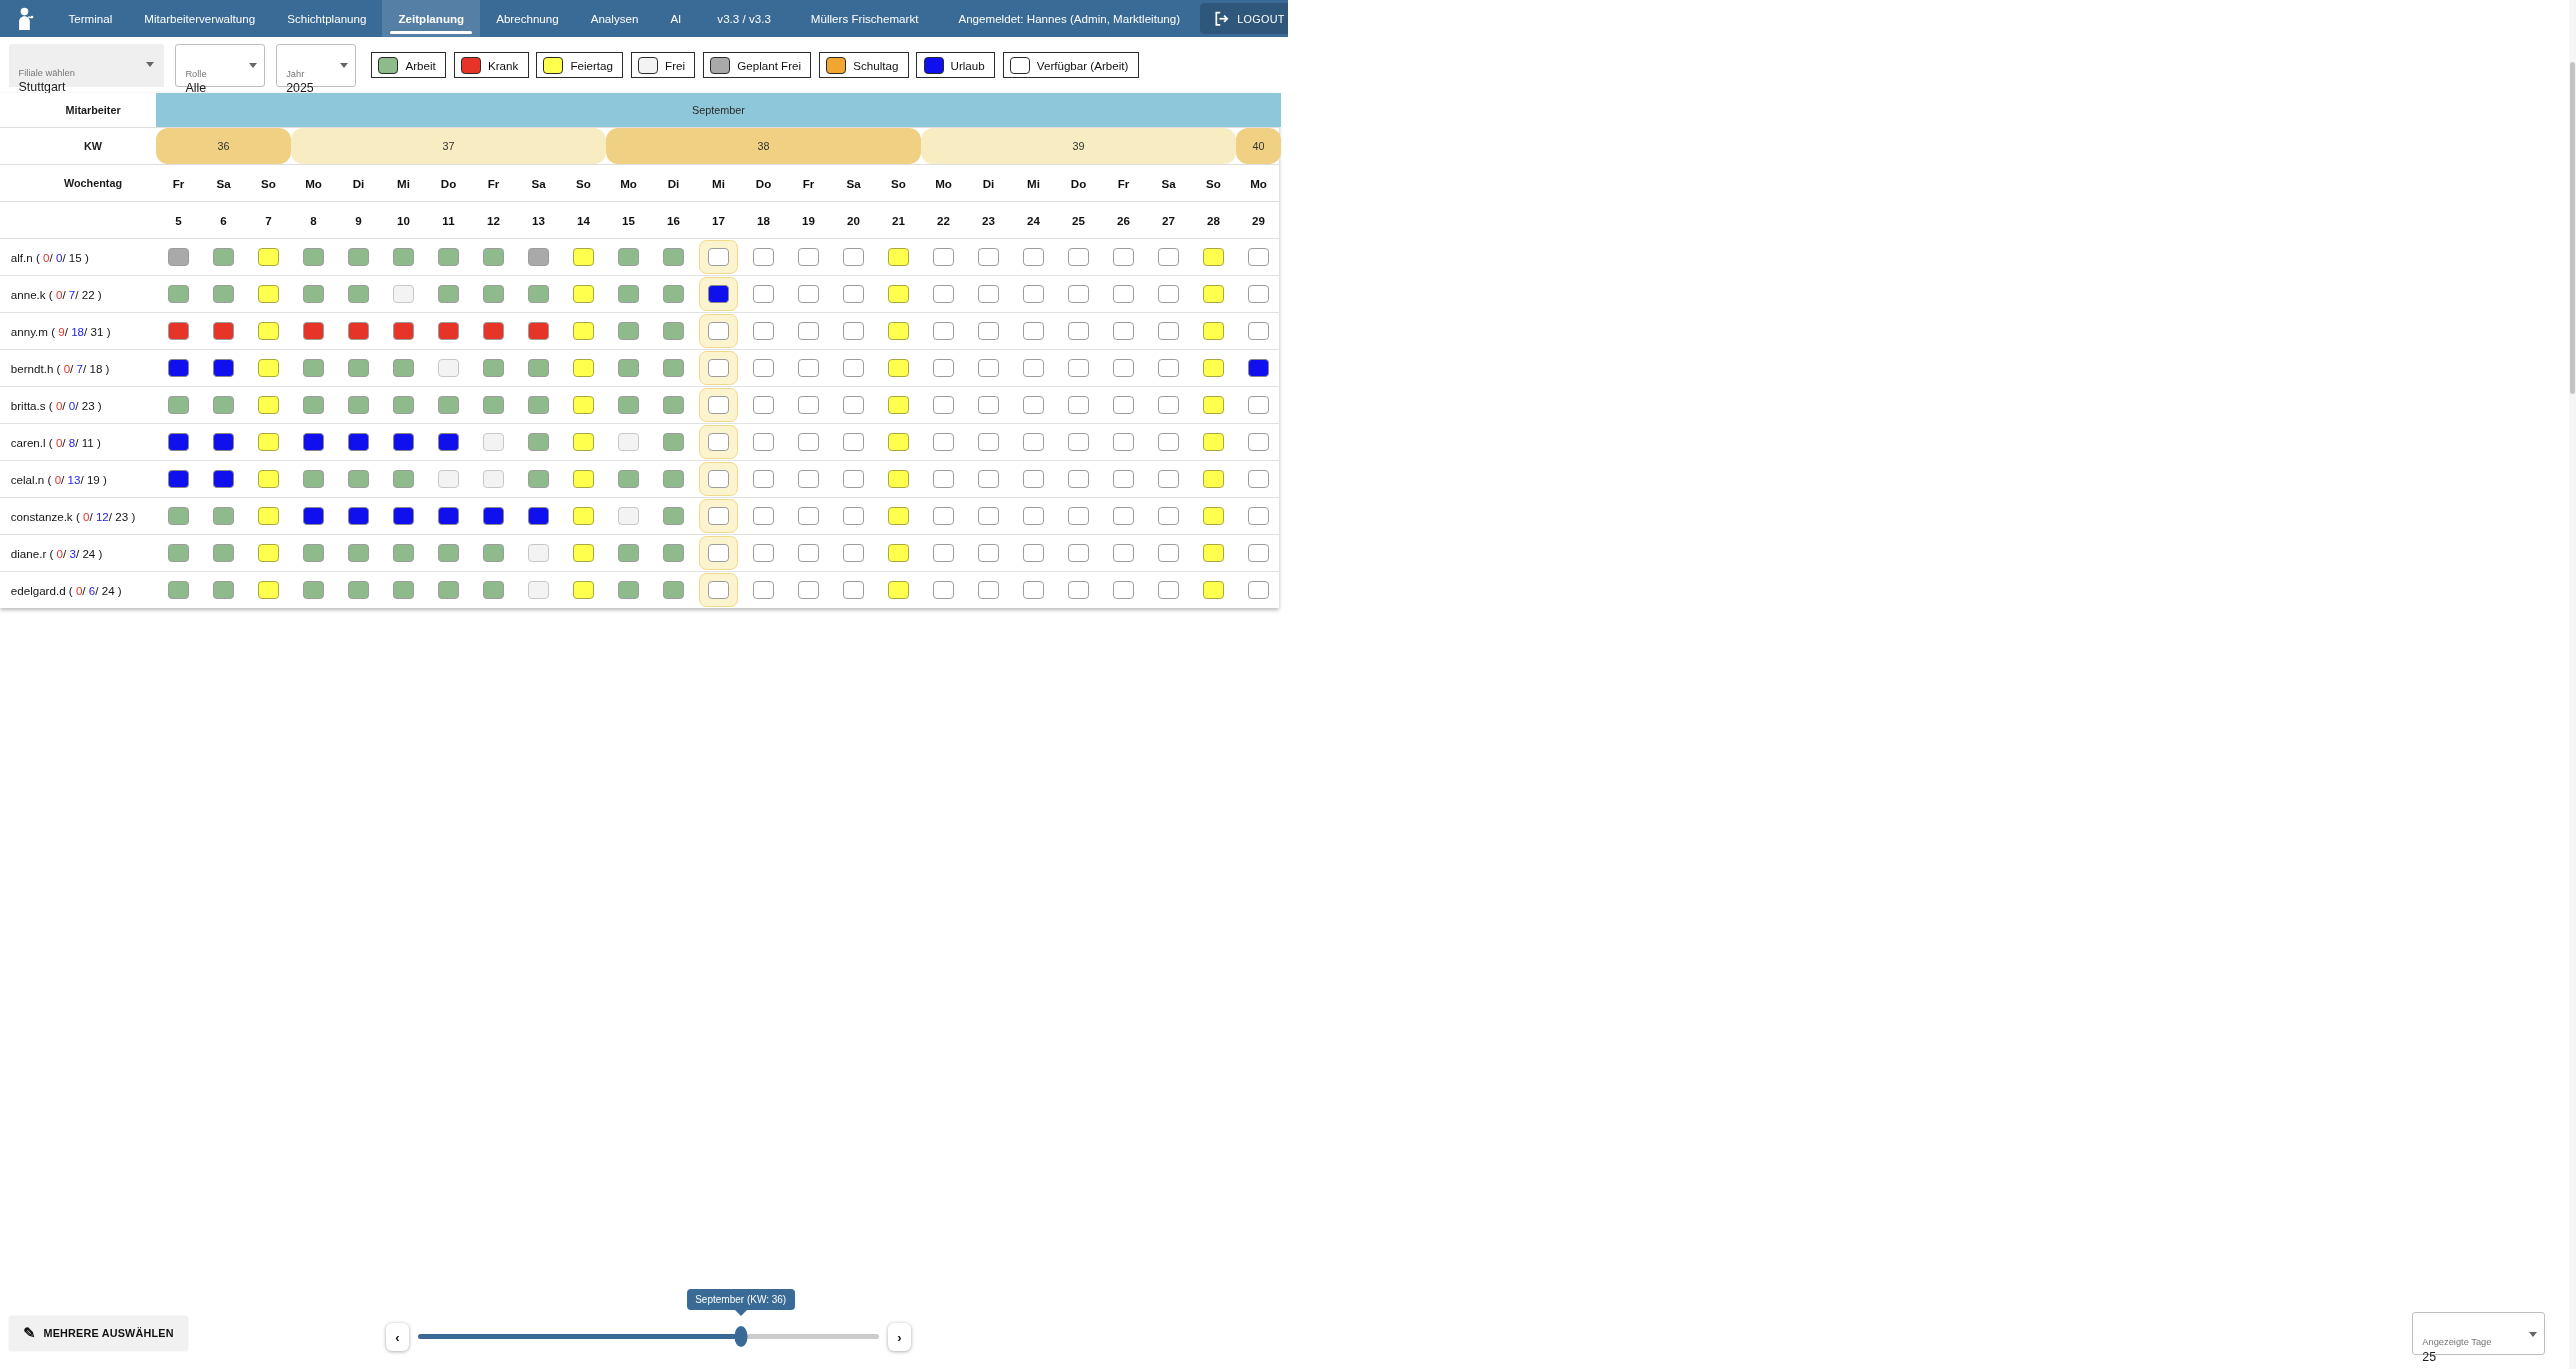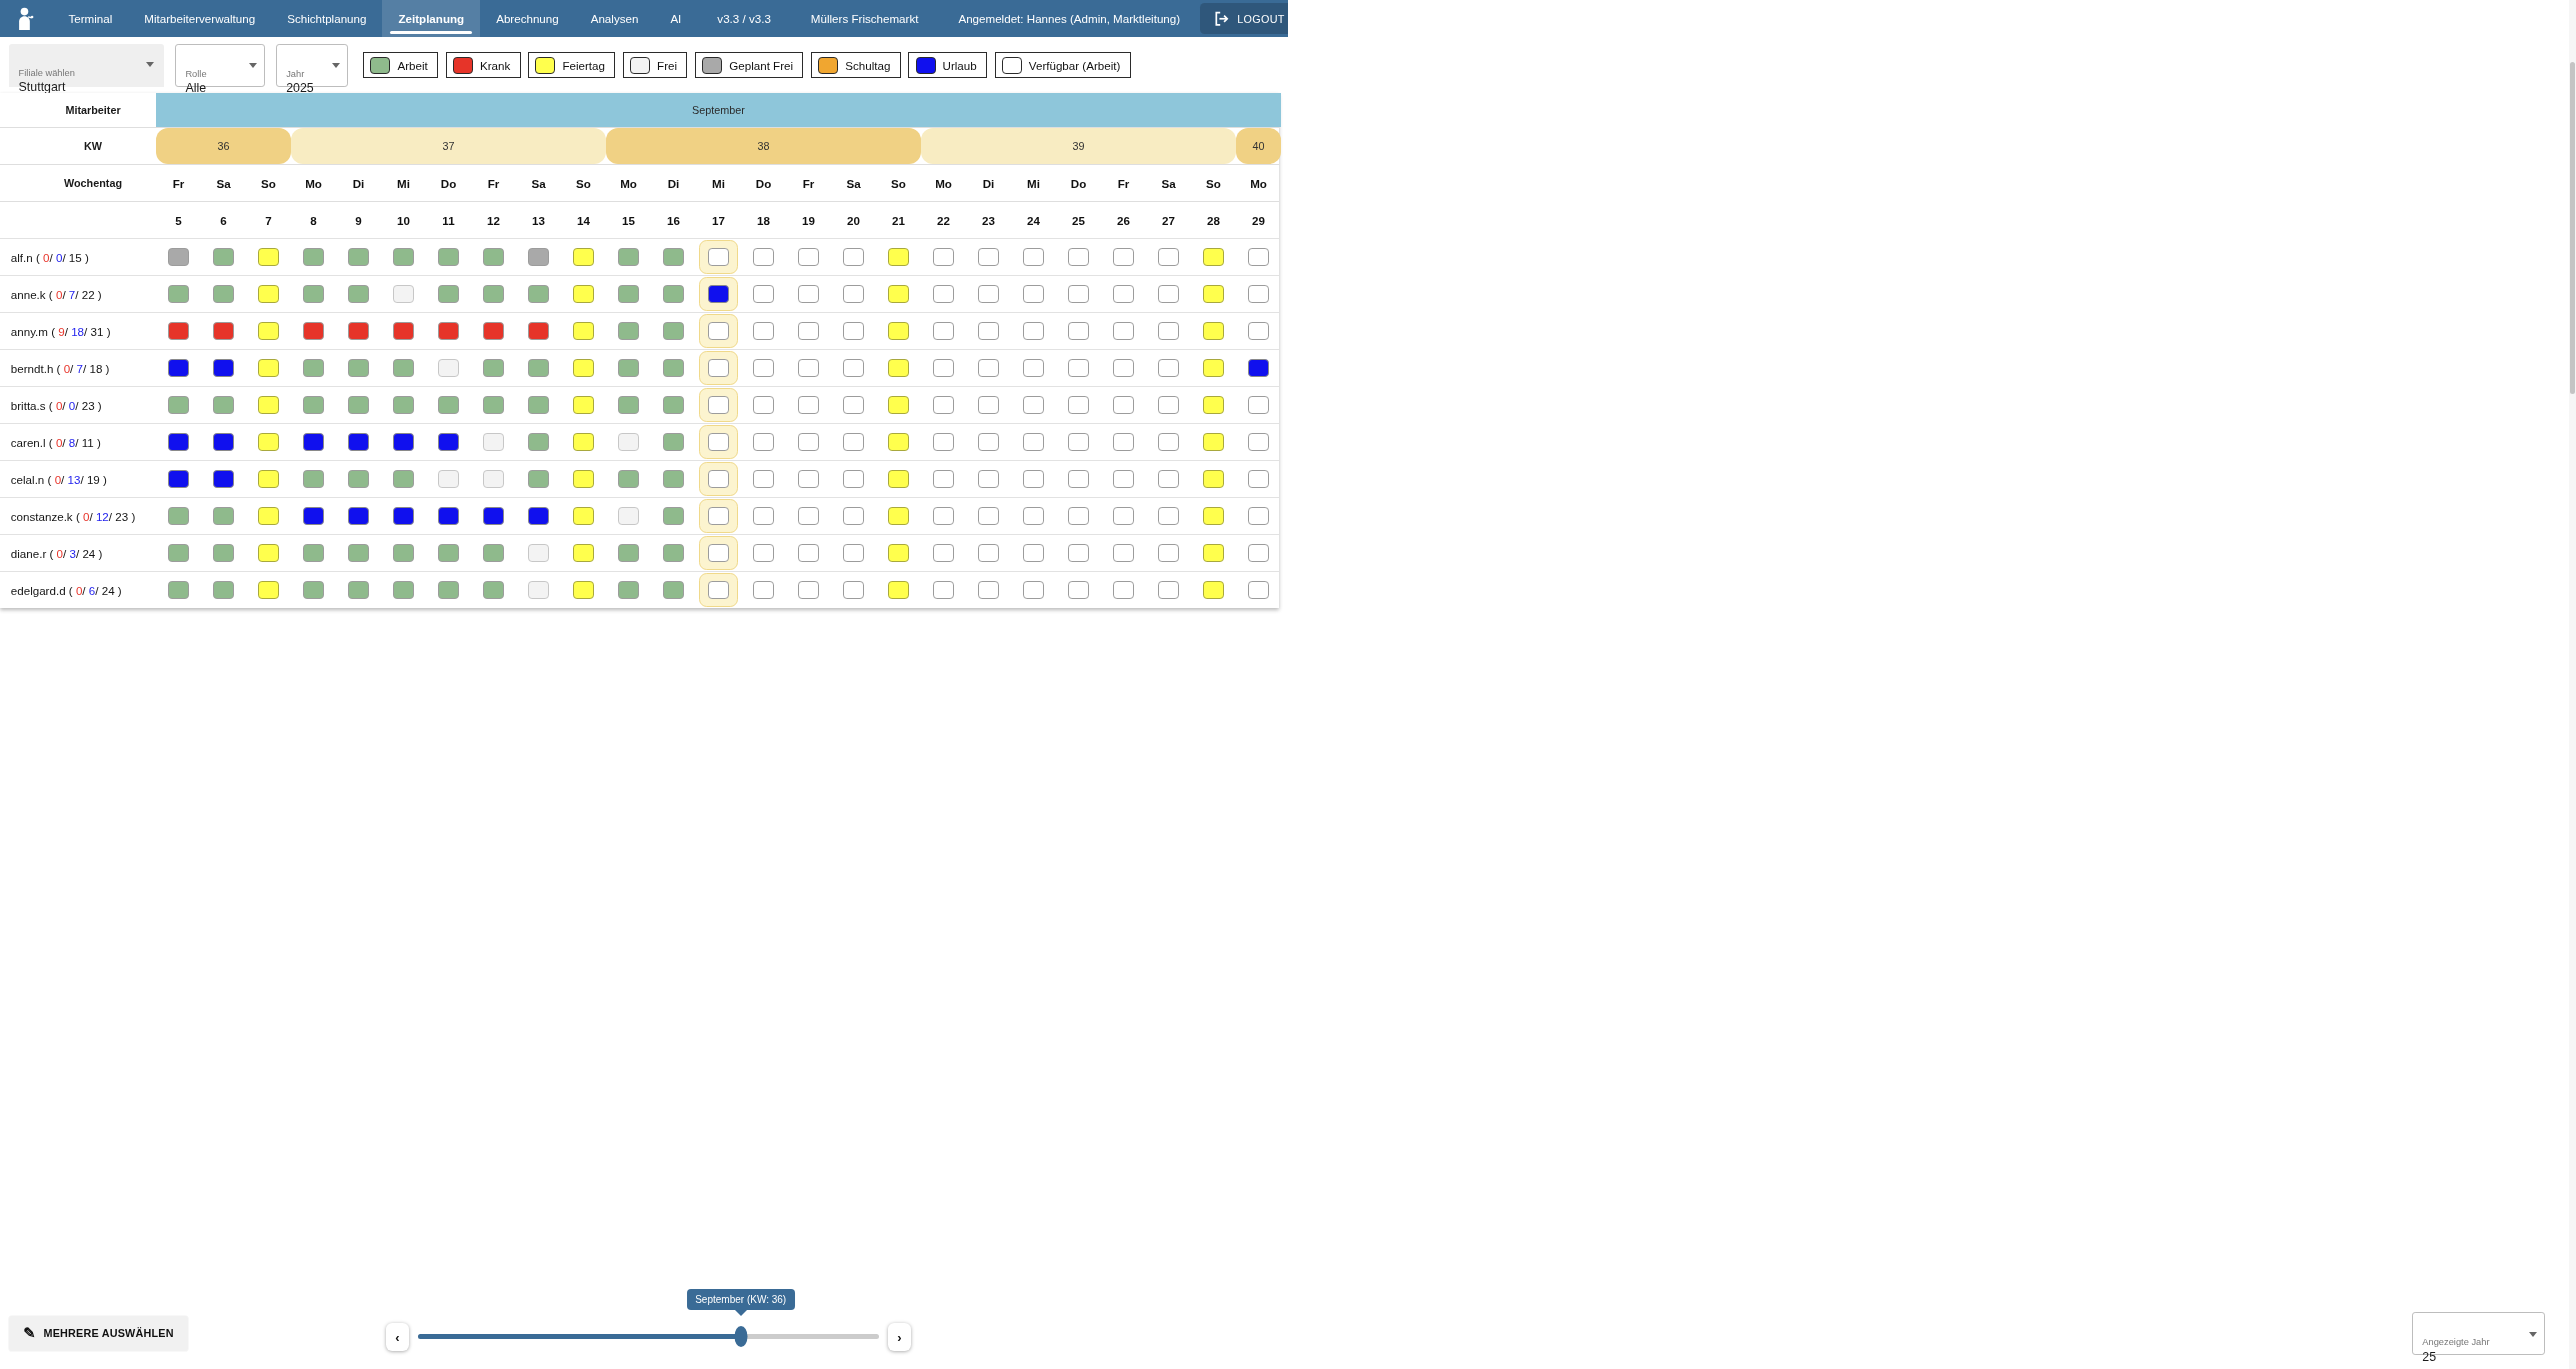--- a/index.html
+++ b/index.html
@@ -125,21 +125,21 @@
   <div class="sel filled">
     <div class="lbl">Filiale wählen</div>
     <div class="val">Stuttgart</div>
     <div class="arr"></div>
   </div>
   <div class="sel outlined" style="width:90px">
     <div class="lbl">Rolle</div>
     <div class="val">Alle</div>
     <div class="arr"></div>
   </div>
-  <div class="sel outlined" style="width:72px">
+  <div class="sel outlined" style="width:80px">
     <div class="lbl">Jahr</div>
     <div class="val">2025</div>
     <div class="arr"></div>
   </div>
   <div class="legend" id="legend">
       <div class="chip">
         <div class="sw" style="background: rgb(143, 186, 140);"></div>
         <div class="cl">Arbeit</div>
       </div>
       <div class="chip">
@@ -1032,21 +1032,21 @@
   <div class="slider-zone">
     <button class="arrow-btn arrow-left">‹</button>
     <div class="track" id="track">
       <div class="track-fill" id="trackfill" style="width: 70%;"></div>
       <div class="thumb" id="thumb" style="left: 70%;"></div>
       <div class="tooltip" id="tooltip" style="left: 70%;">September (KW: 36)</div>
     </div>
     <button class="arrow-btn arrow-right">›</button>
   </div>
   <div class="sel outlined days-sel">
-    <div class="lbl">Angezeigte Jahr</div>
+    <div class="lbl">Angezeigte Tage</div>
     <div class="val">25</div>
     <div class="arr"></div>
   </div>
 </div>
 
 <div class="vscroll">
   <div class="vthumb"></div>
 </div>
 
 

